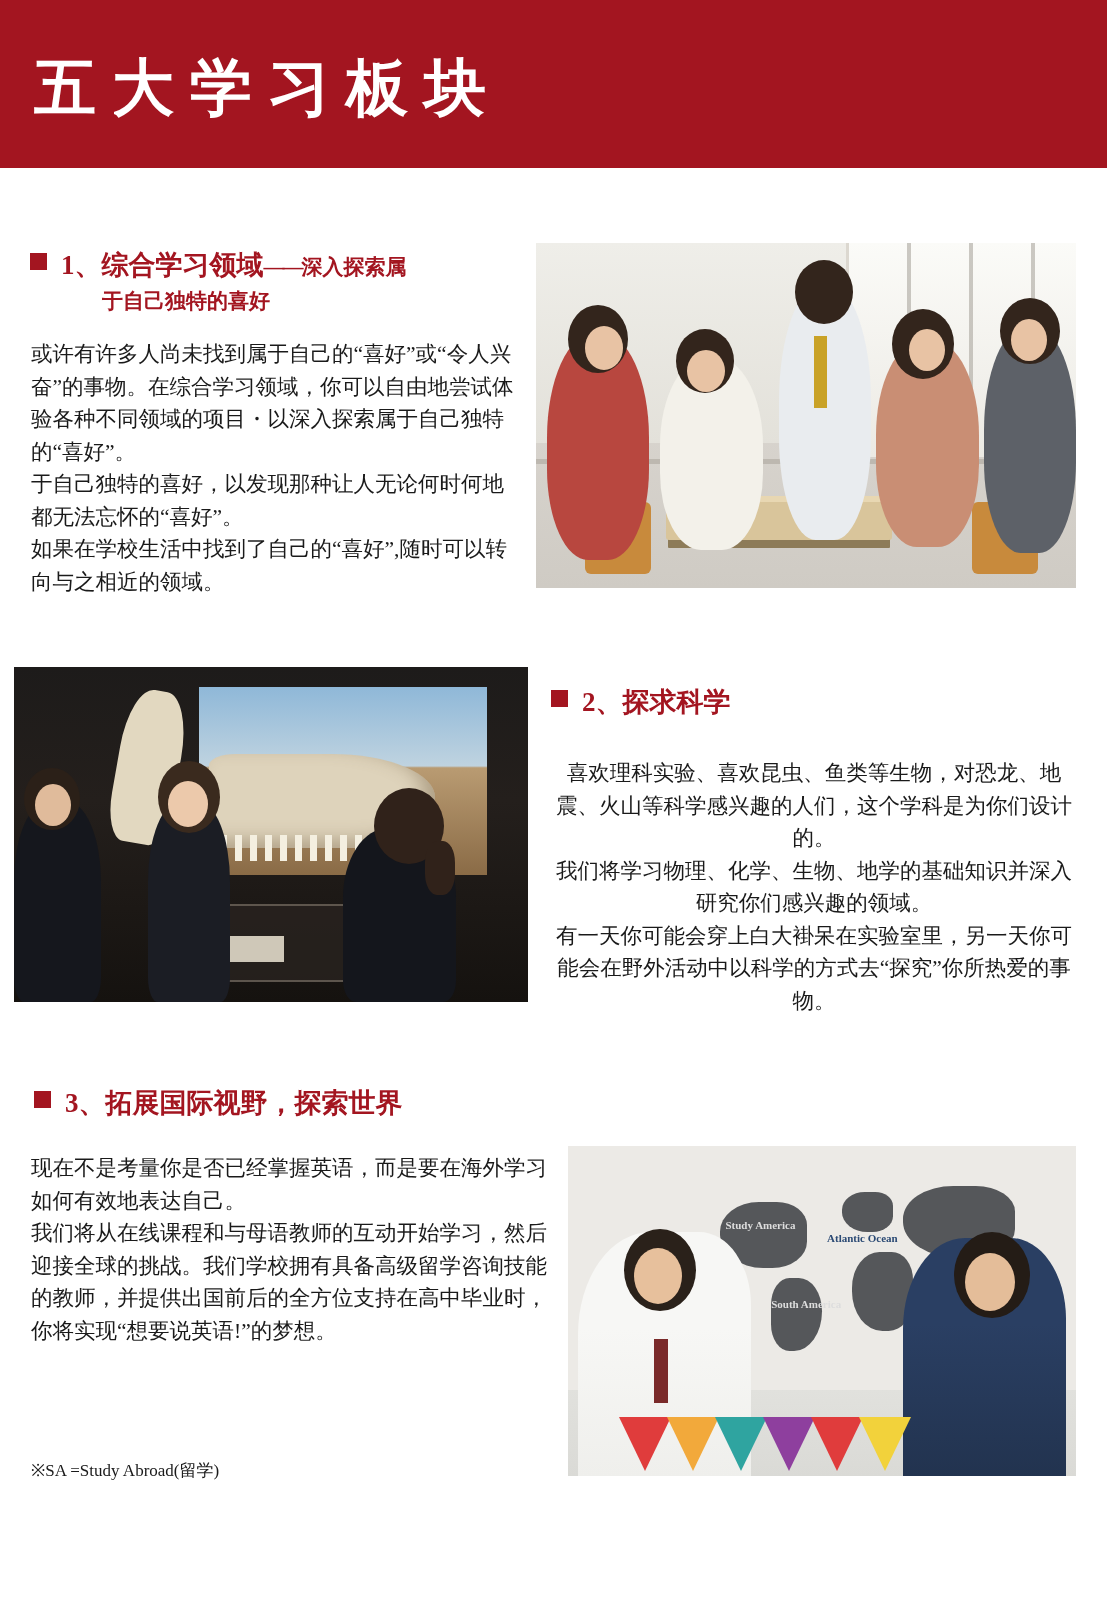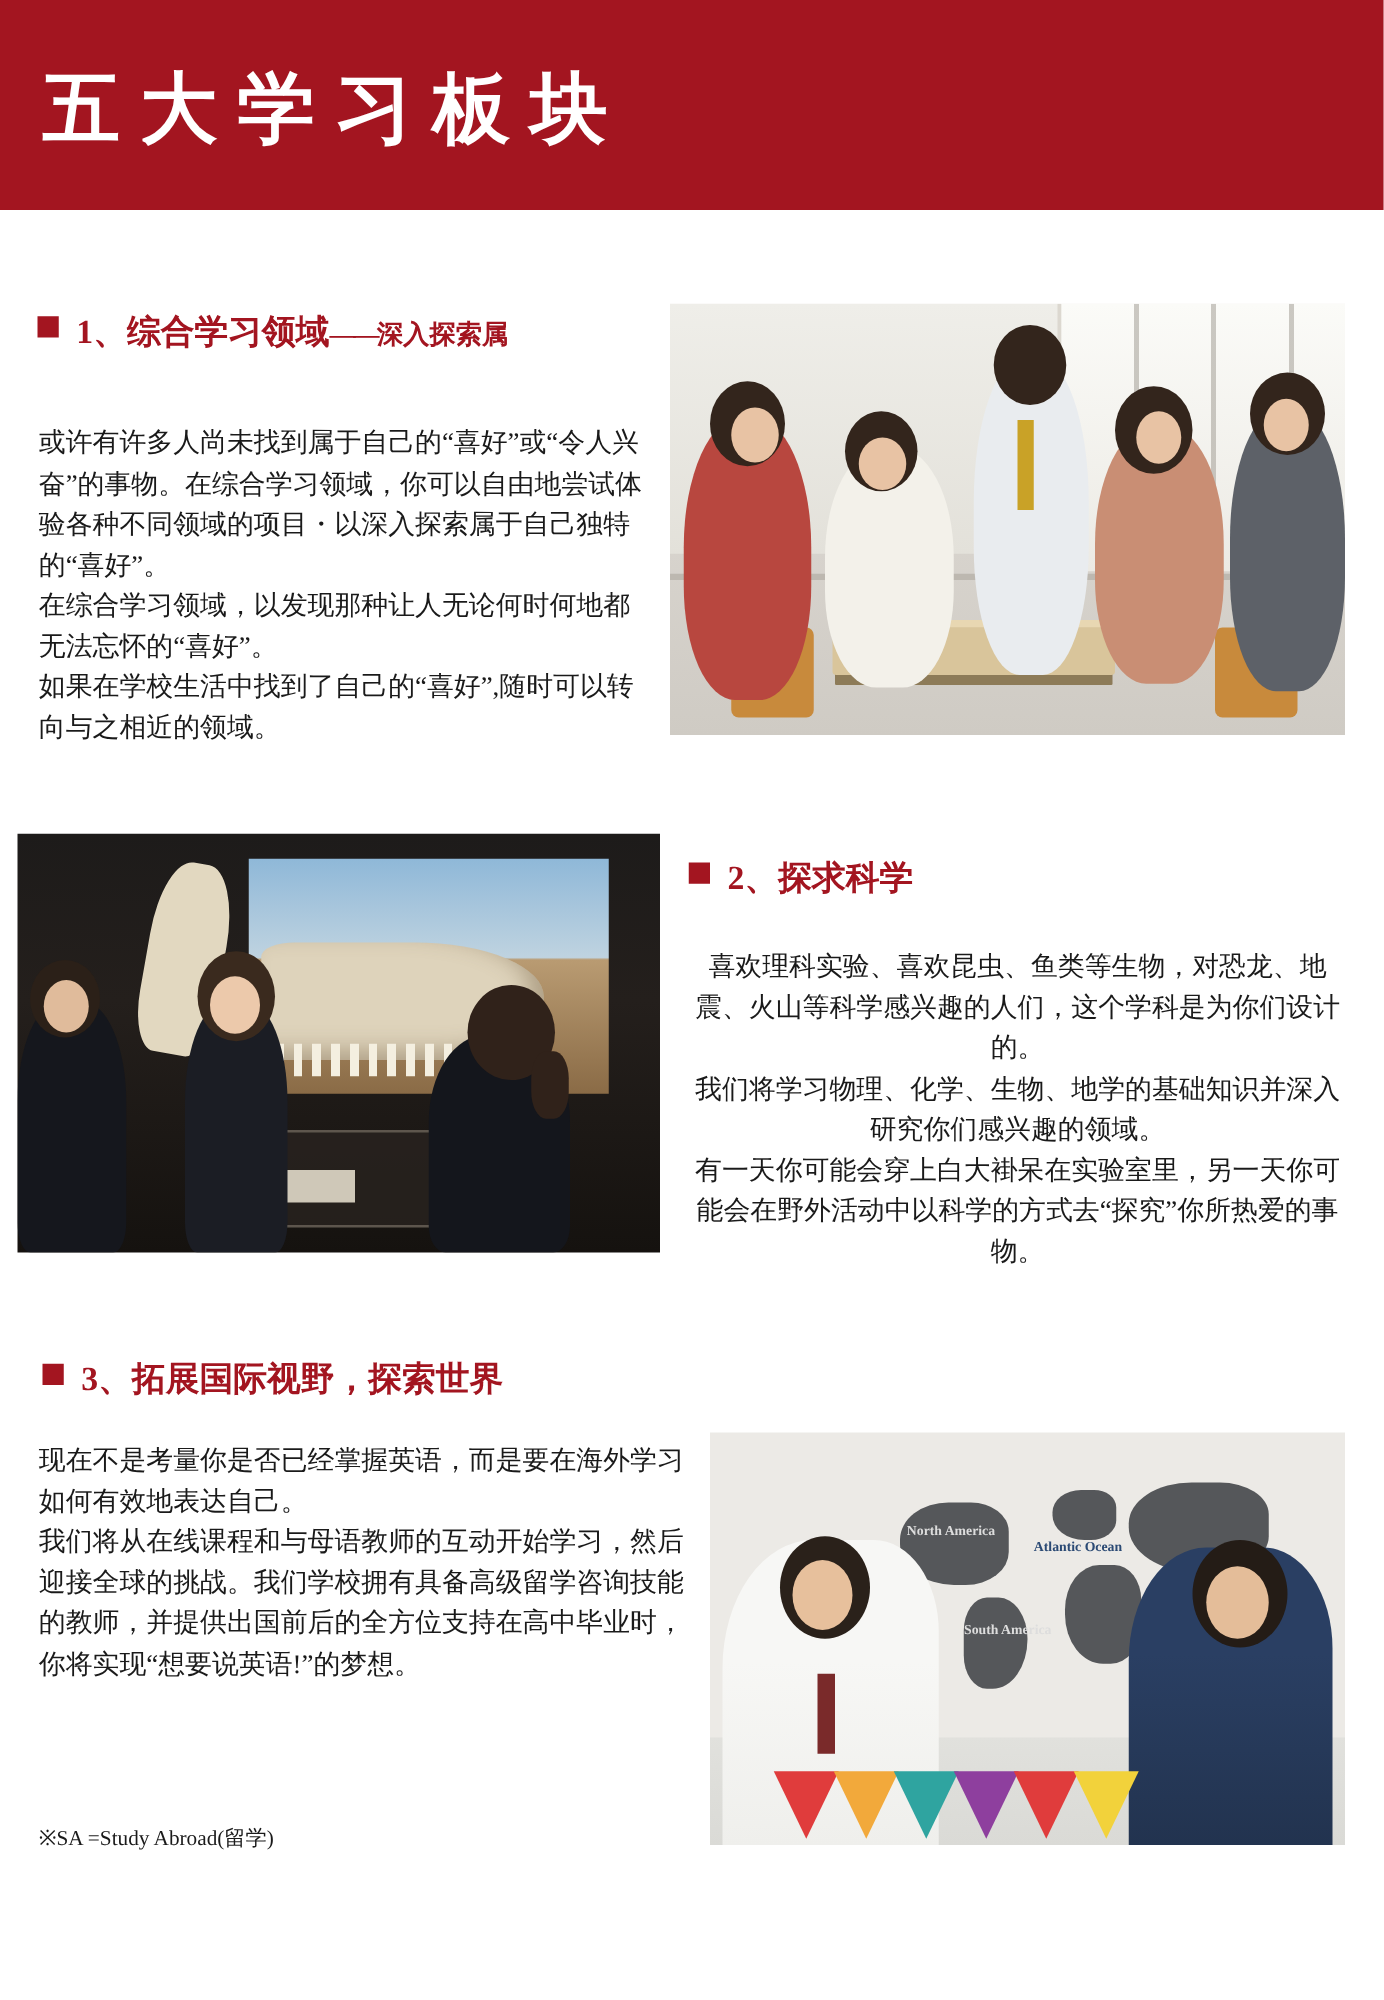--- a/index.html
+++ b/index.html
@@ -240,25 +240,26 @@
 <div class="header-band">
   <div class="header-title">五大学习板块</div>
 </div>
 
 <div class="section" id="sec1">
 
   <div class="head">
     <div class="sec-heading">
       <span class="bullet-square"></span><span>1、</span><span>综合学习领域</span><span class="dash sub">——</span><span class="sub">深入探索属</span>
     </div>
+    <div class="sec-heading-cont">于自己独特的喜好</div>
   </div>
 
   <div class="copy body-text">
     <p>或许有许多人尚未找到属于自己的“喜好”或“令人兴奋”的事物。在综合学习领域，你可以自由地尝试体验各种不同领域的项目・以深入探索属于自己独特的“喜好”。</p>
-    <p>在综合学习领域，以发现那种让人无论何时何地都无法忘怀的“喜好”。</p>
+    <p>于自己独特的喜好，以发现那种让人无论何时何地都无法忘怀的“喜好”。</p>
     <p>如果在学校生活中找到了自己的“喜好”,随时可以转向与之相近的领域。</p>
   </div>
 
   <div class="photo ph-class">
     <div class="wall"></div>
     <div class="window"></div>
     <div class="winbar"></div>
     <div class="floorline"></div>
     <div class="desk"></div>
     <div class="chair c1"></div>
@@ -339,21 +340,21 @@
 
   <div class="photo ph-map">
     <div class="mapwall"></div>
     <div class="cont na"></div>
     <div class="cont sa"></div>
     <div class="cont af"></div>
     <div class="cont eu"></div>
     <div class="cont as"></div>
     <div class="cont oc"></div>
 
-    <div class="oceanlabel" style="left:31%;top:22%;color:#ddd;">North America</div>
+    <div class="oceanlabel" style="left:31%;top:22%;color:#ddd;">Study America</div>
     <div class="oceanlabel" style="left:40%;top:46%;color:#ddd;">South America</div>
     <div class="oceanlabel" style="left:51%;top:26%;color:#2b4a74;">Atlantic Ocean</div>
 
     <div class="teacherL"></div>
     <div class="hdL"></div>
     <div style="position:absolute;left:13%;bottom:52%;width:48px;height:56px;background:#e7c09c;border-radius:50%;"></div>
     <div style="position:absolute;left:17%;bottom:22%;width:14px;height:64px;background:#7a2a2a;"></div>
 
     <div class="teacherR"></div>
     <div class="hdR"></div>

